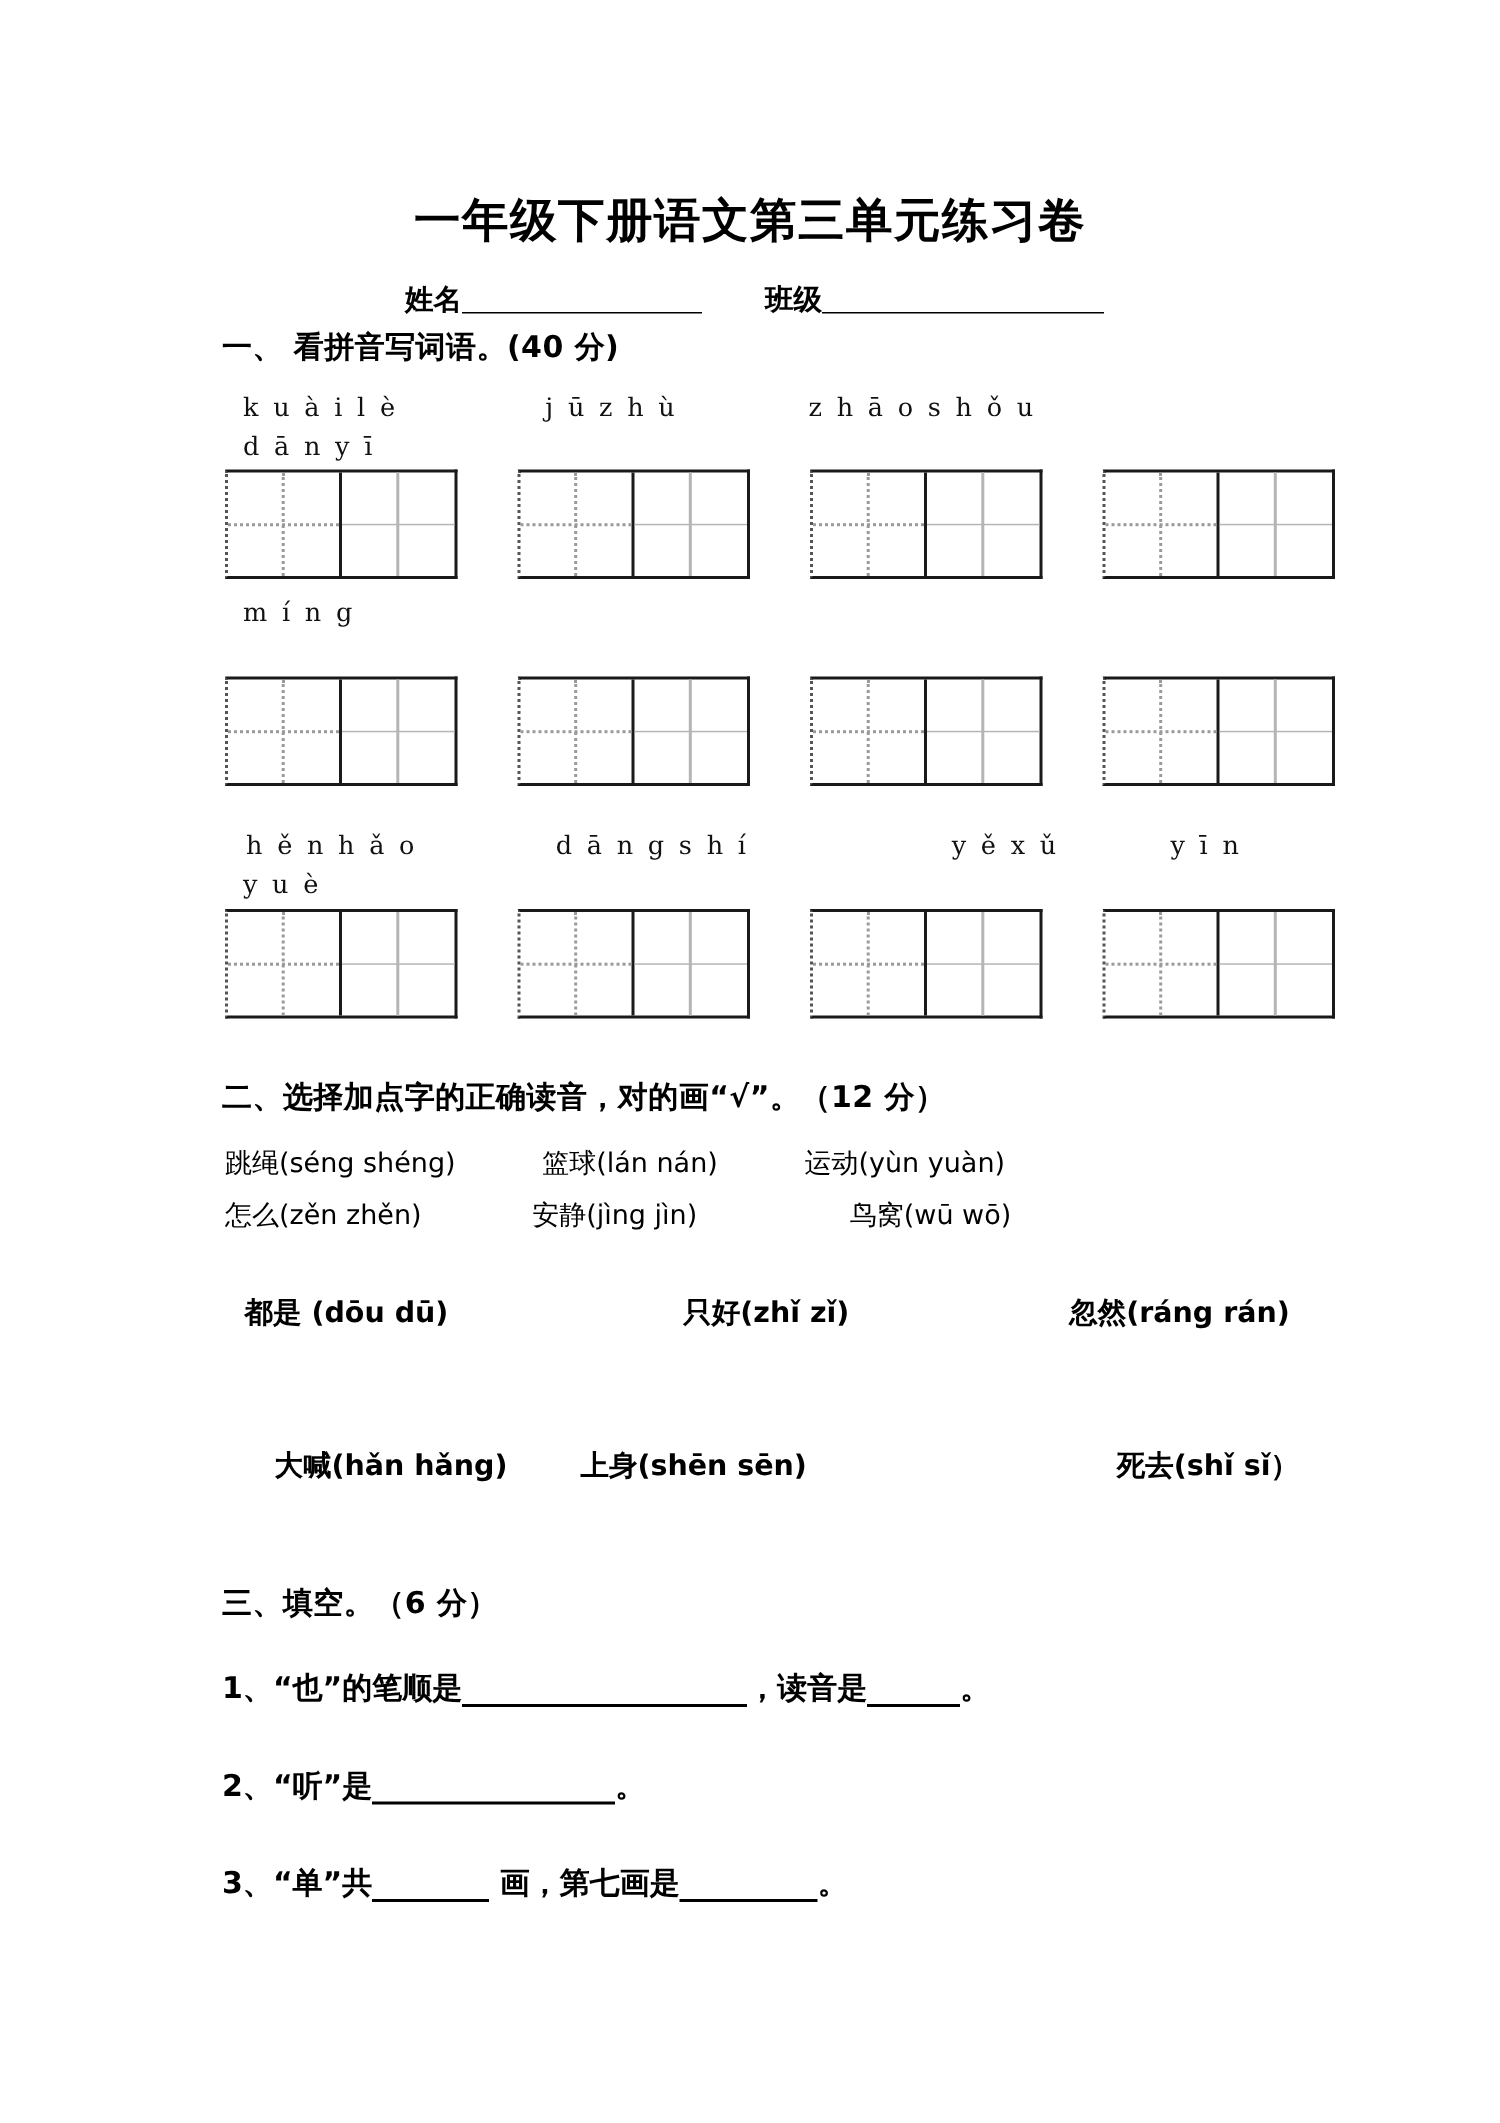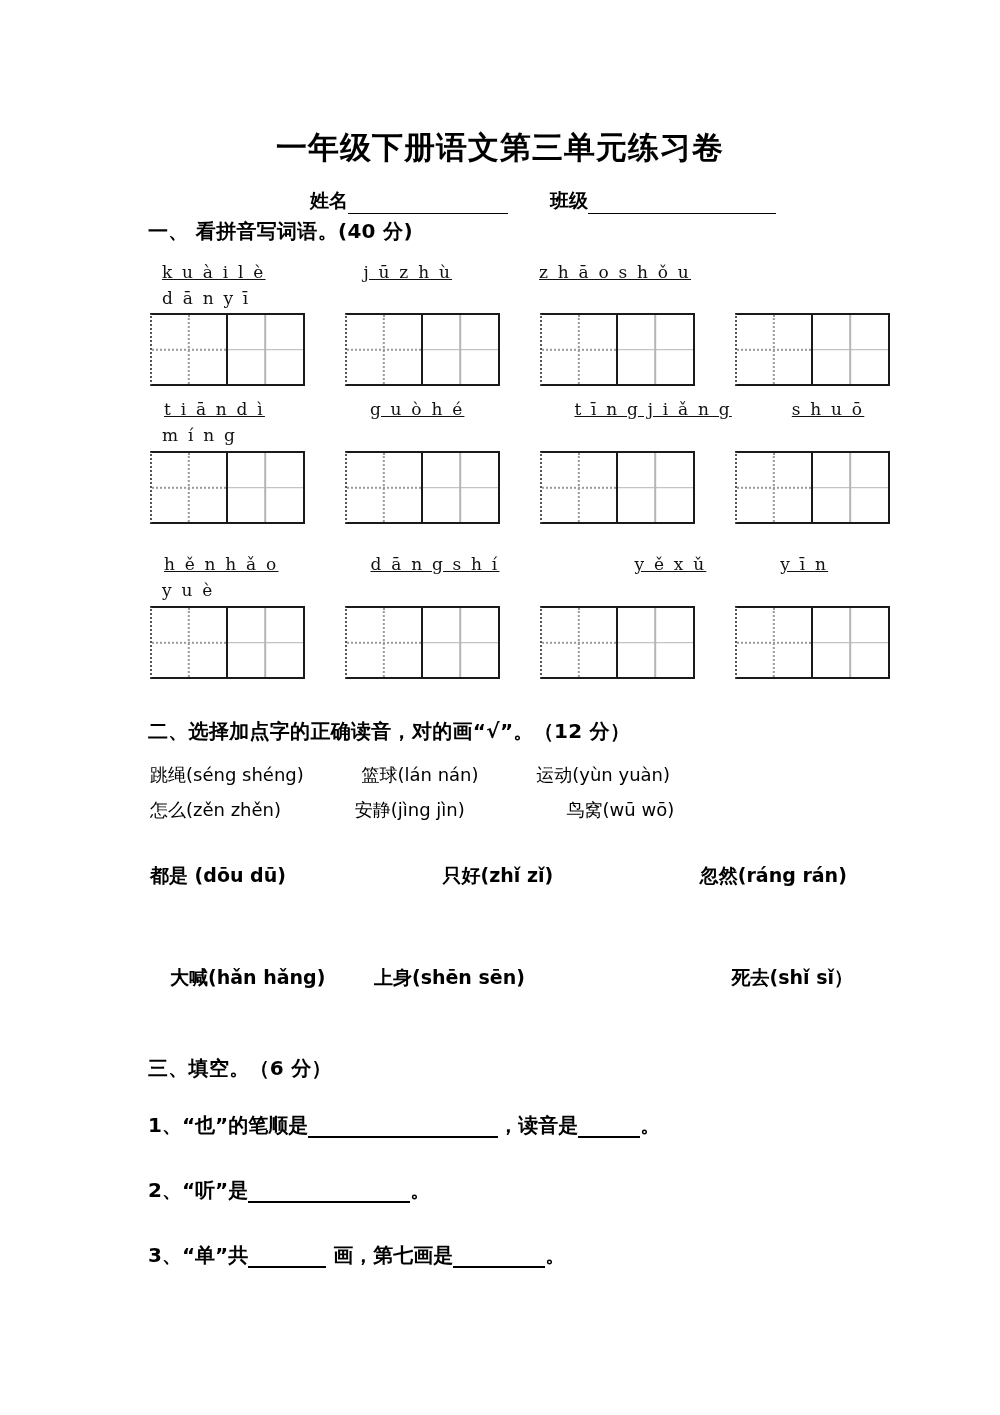--- a/index.html
+++ b/index.html
@@ -42,22 +42,21 @@
   .idline {
     position: absolute;
     left: 270px;
     top: 186px;
     width: 620px;
     height: 28px;
     font-family: "DejaVu Sans", "Liberation Sans", sans-serif;
     font-size: 19px;
     font-weight: bold;
     display: flex;
-    align-items: flex-end;
-    margin-left: 40px;
+    align-items: center;
   }
   .idline .lbl { white-space: nowrap; }
   .rule {
     display: inline-block;
     border-bottom: 1.6px solid #000;
     height: 17px;
   }
   .rule-name  { width: 160px; margin-right: 42px; }
   .rule-class { width: 188px; }
 
@@ -85,21 +84,21 @@
     letter-spacing: 2.2px;
     color: #111;
   }
   #pin-row-1 { top: 259px; }
   #pin-row-2 { top: 396px; }
   #pin-row-3 { top: 551px; }
   .pin-cells {
     display: flex;
     width: 100%;
   }
-  .pin-cell { white-space: nowrap; text-decoration: underline; }
+  .pin-cell { white-space: nowrap; }
   
   #pin-row-1 .pin-cell:nth-child(1) { margin-left: 12px; }
   #pin-row-1 .pin-cell:nth-child(2) { margin-left: 98px; }
   #pin-row-1 .pin-cell:nth-child(3) { margin-left: 87px; }
   #pin-row-1 .pin-cell:nth-child(4) { margin-left: 82px; }
 
   #pin-row-2 .pin-cell:nth-child(1) { margin-left: 14px; }
   #pin-row-2 .pin-cell:nth-child(2) { margin-left: 105px; }
   #pin-row-2 .pin-cell:nth-child(3) { margin-left: 110px; }
   #pin-row-2 .pin-cell:nth-child(4) { margin-left: 60px; }
@@ -194,21 +193,21 @@
   #q2-line-1 .item:nth-child(2) { margin-left: 52px; }
   #q2-line-1 .item:nth-child(3) { margin-left: 52px; }
 
   #q2-line-2 .item:nth-child(1) { margin-left: 0px; }
   #q2-line-2 .item:nth-child(2) { margin-left: 68px; }
   #q2-line-2 .item:nth-child(3) { margin-left: 96px; }
 
   
   .q2-wide {
     position: absolute;
-    left: 150px;
+    left: 163px;
     width: 745px;
     font-family: "DejaVu Sans", "Liberation Sans", sans-serif;
     font-size: 19px;
     font-weight: bold;
     line-height: 50px;
     white-space: normal;
   }
   #q2-line-3 { top: 850px; }
   #q2-line-4 { top: 952px; }
   .q2-wide .w-item { display: inline-block; white-space: nowrap; }
@@ -285,26 +284,20 @@
         <div class="cell left"></div>
         <div class="cell right"></div>
       </div>
     <div class="tzg">
         <div class="cell left"></div>
         <div class="cell right"></div>
       </div>
   </div>
 
   <div class="pinyin-row" id="pin-row-2">
-    <div class="pin-cells">
-      <span class="pin-cell">t i ā n   d ì</span>
-      <span class="pin-cell">g u ò    h é</span>
-      <span class="pin-cell">t ī n g   j i ǎ n g</span>
-      <span class="pin-cell">s h u ō</span>
-    </div>
     <span class="pin-tail">m í n g</span>
   </div>
 
   <div class="grid-row" id="grid-row-2">
     <div class="tzg">
         <div class="cell left"></div>
         <div class="cell right"></div>
       </div>
     <div class="tzg">
         <div class="cell left"></div>

